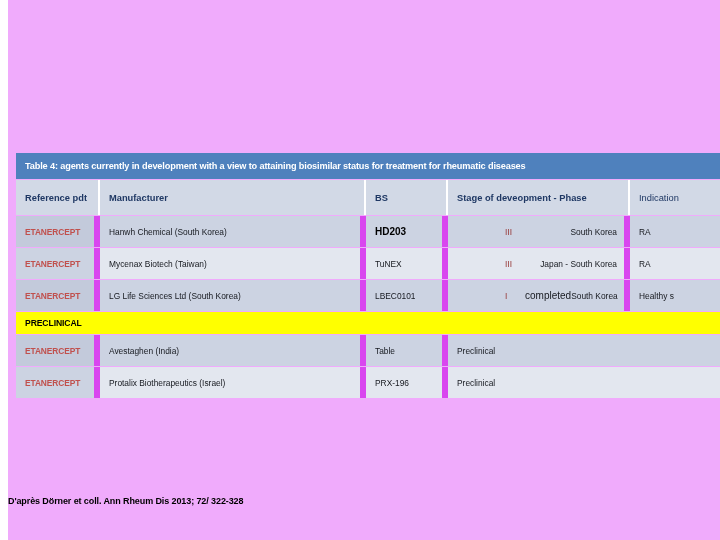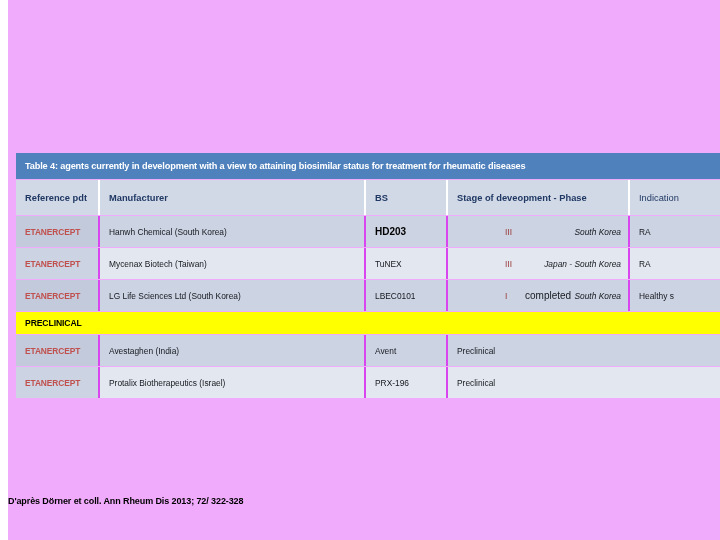--- a/index.html
+++ b/index.html
@@ -85,21 +85,21 @@
     overflow: hidden;
   }
 
   
   .data-row td {
     font-size: 8.4px;
     color: #16191f;
     padding: 0 0 0 9px;
     height: 31px;
     vertical-align: middle;
-    border-right: 2px solid #d946ef;
+    border-right: 6px solid #d946ef;
     white-space: nowrap;
     overflow: hidden;
   }
   .data-row td.last { border-right: none; }
 
   .shade-a td { background: #ccd3e2; }
   .shade-b td { background: #e3e7ef; }
 
   .data-row td.refcol {
     color: #c0504d;
@@ -139,21 +139,20 @@
     font-size: 10px;
     margin-left: 8px;
     flex: 0 0 auto;
   }
   .country {
     margin-left: auto;
     color: #16191f;
     font-size: 8.4px;
     text-align: center;
     flex: 0 0 auto;
-    font-style: italic;
   }
   .stage-plain {
     color: #16191f;
     font-size: 8.4px;
   }
 
   
   .citation {
     position: absolute;
     left: 0;
@@ -237,21 +236,21 @@
         <td class="last">Healthy s</td>
       </tr>
 
       <tr class="section-band">
         <td colspan="5">PRECLINICAL</td>
       </tr>
 
       <tr class="data-row shade-a">
         <td class="refcol">ETANERCEPT</td>
         <td>Avestaghen (India)</td>
-        <td>Avent</td>
+        <td>Table</td>
         <td colspan="2" class="last">
           <span class="stage-plain">Preclinical</span>
         </td>
       </tr>
 
       <tr class="data-row shade-b">
         <td class="refcol">ETANERCEPT</td>
         <td>Protalix Biotherapeutics (Israel)</td>
         <td>PRX-196</td>
         <td colspan="2" class="last">

